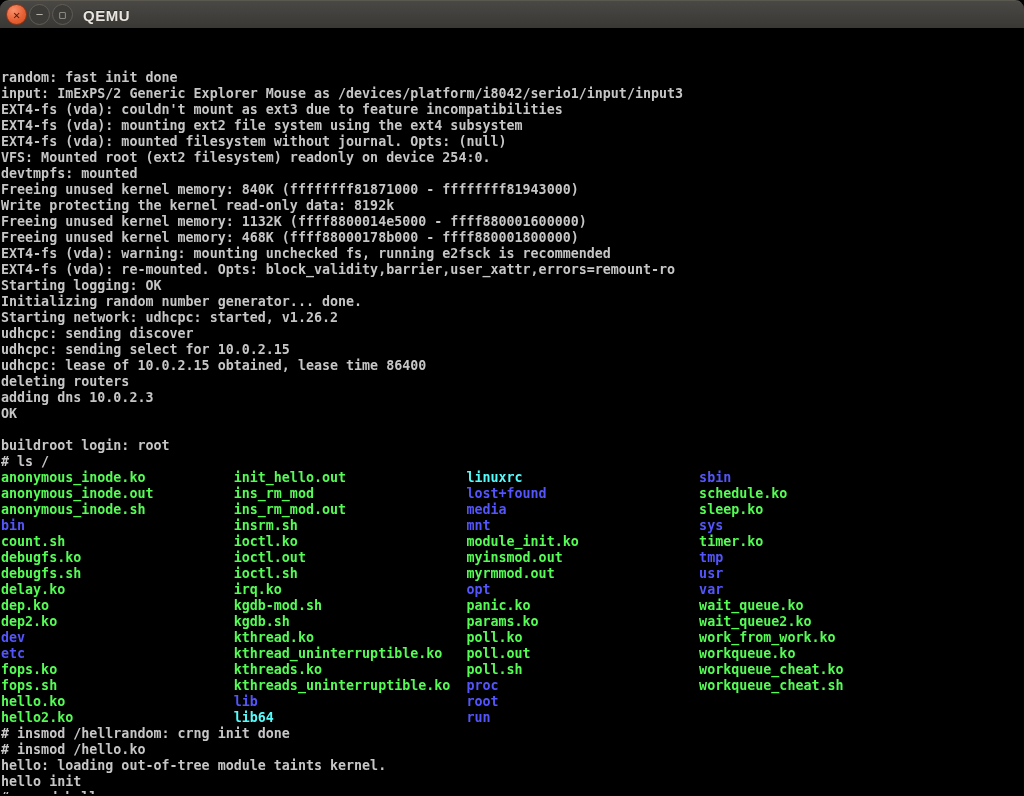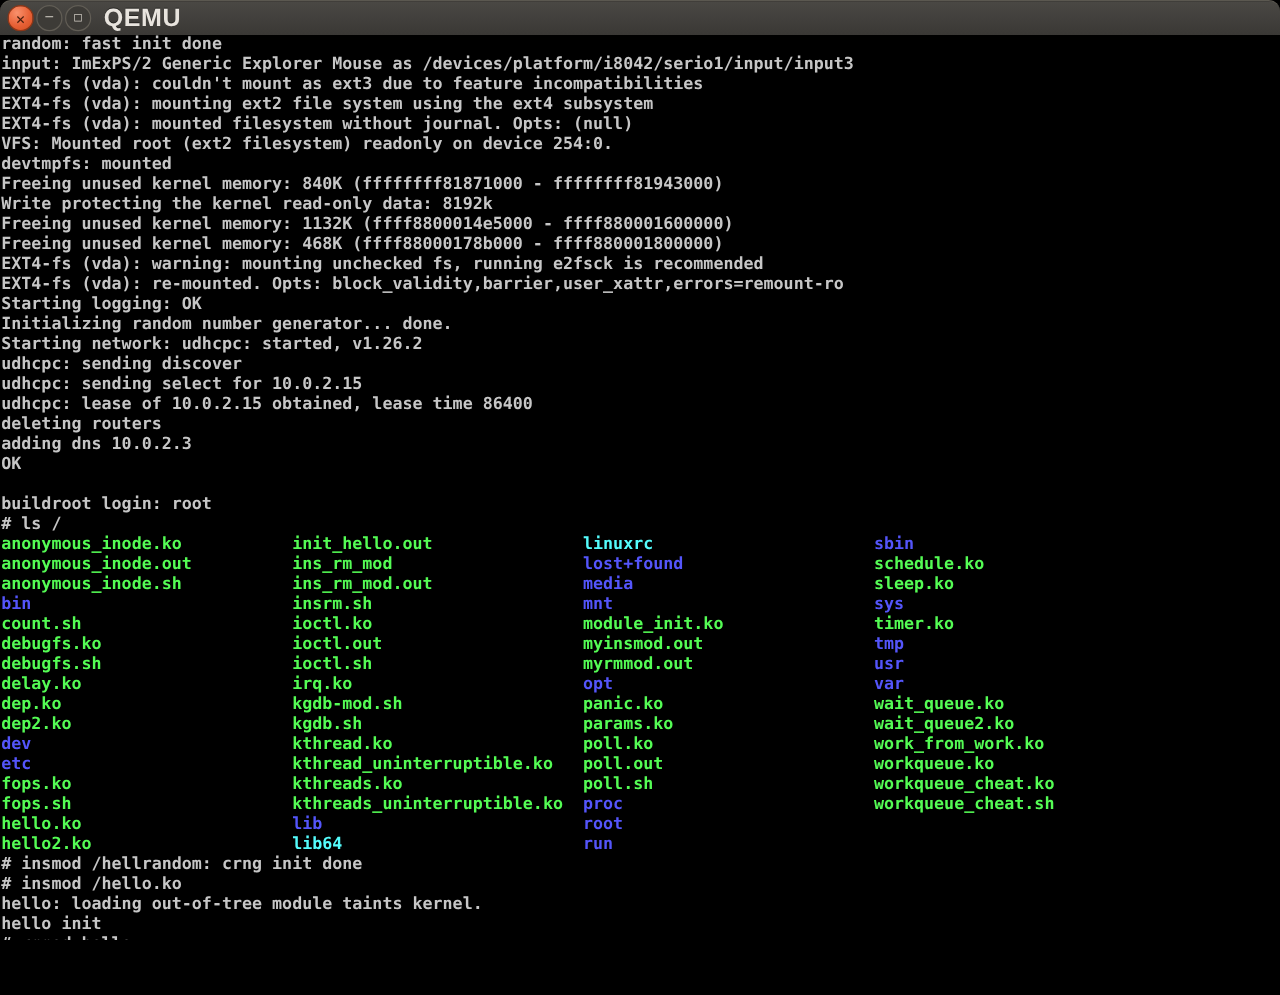--- a/index.html
+++ b/index.html
@@ -28,32 +28,32 @@
   .tb-btn.dim{
     left:29px;
     background:#3d3b37;border:1px solid #615d55;box-sizing:border-box;
   }
   .tb-btn.dim.max{left:52px;}
   .tb-btn.dim .glyph{color:#c9c5bd;font-size:10px;font-weight:bold;line-height:1;}
   .tb-title{
     position:absolute;left:83px;top:0;height:28px;
     display:flex;align-items:center;
     color:#e8e4de;font-family:"Liberation Sans",sans-serif;
-    font-size:20px;font-weight:bold;letter-spacing:0.5px;
+    font-size:15px;font-weight:bold;letter-spacing:0.5px;
     text-shadow:0 -1px 0 #262522;
   }
 
   
   .terminal{
     height:724px;background:var(--bg);
     padding-left:1px;box-sizing:border-box;
     font-family:"DejaVu Sans Mono",monospace;
     font-size:13.33px;line-height:16px;font-weight:bold;
     color:var(--fg);
-    white-space:pre;overflow:hidden;cursor:text;
+    white-space:pre;overflow:hidden;cursor:text;margin-top:42px;
   }
   .line{height:16px;}
   .c-fg{color:var(--fg);}
   .c-green{color:var(--green);}
   .c-blue{color:var(--blue);}
   .c-cyan{color:var(--cyan);}
   .cursor{
     display:inline-block;width:8px;height:15px;
     border-bottom:3px solid var(--fg);
     vertical-align:bottom;

